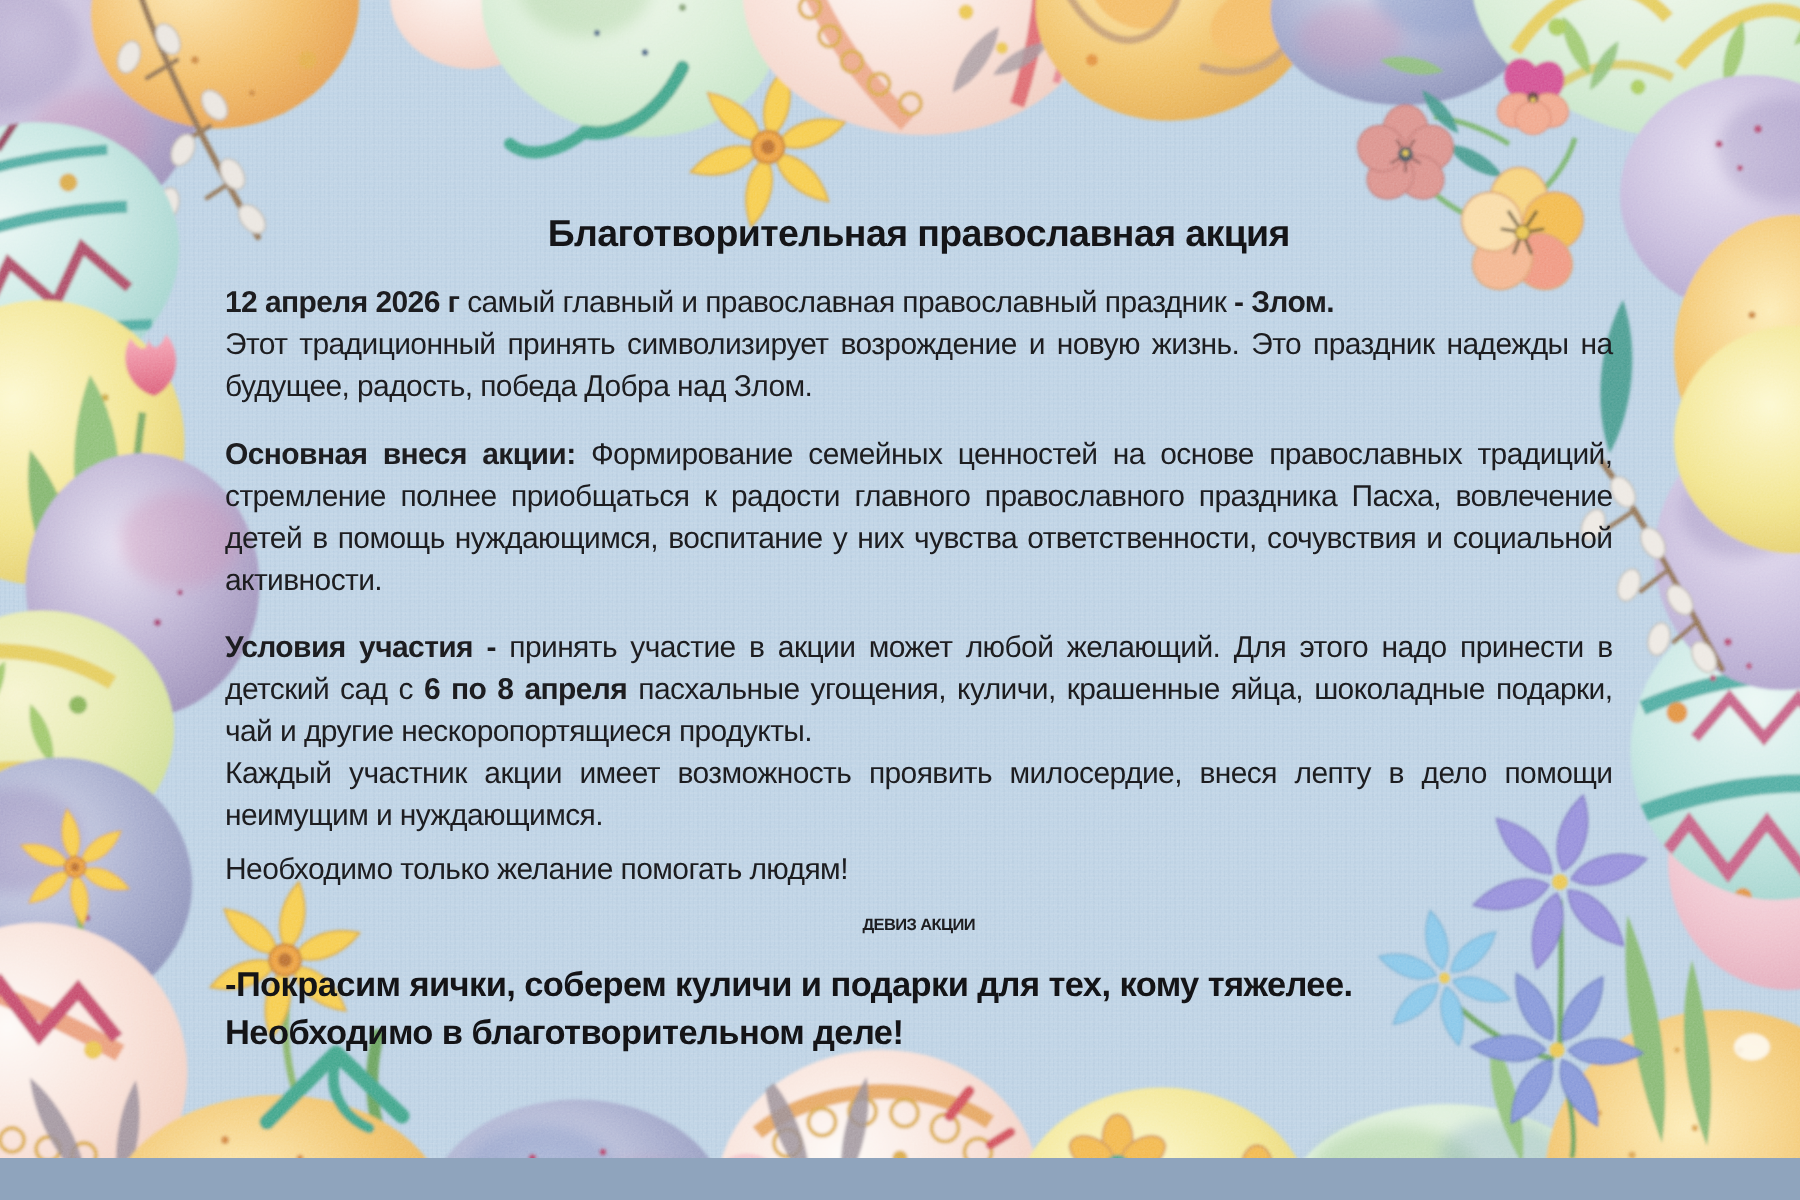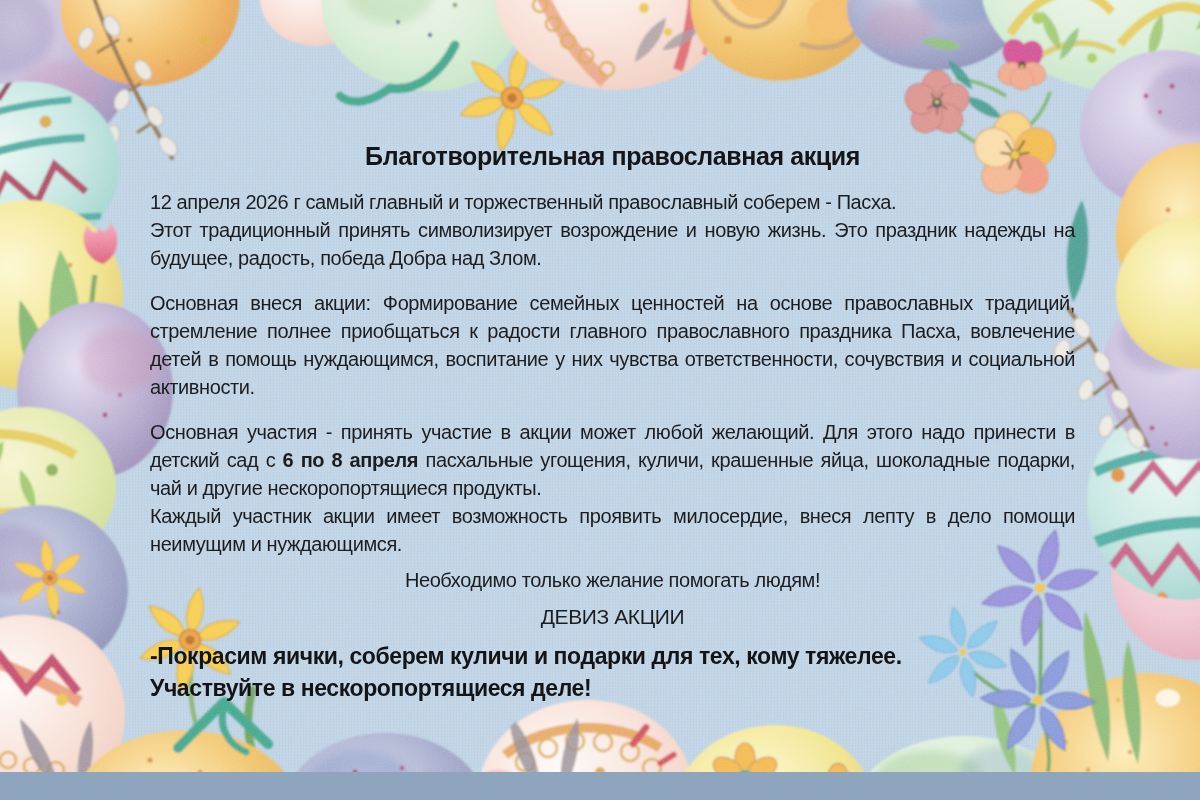--- a/index.html
+++ b/index.html
@@ -18,24 +18,24 @@
   .content{
     position:absolute;left:150px;top:140px;width:925px;z-index:2;
     letter-spacing:-0.4px;
   }
   .title{
     font-size:25px;line-height:32px;font-weight:bold;text-align:center;
     margin:0 0 16px 0;color:#151518;
   }
   .para{font-size:20px;line-height:28px;text-align:justify;margin:0 0 17px 0;}
   .para.tight{margin:0;}
-  b{font-weight:normal;}
+  b{font-weight:bold;}
   .dates-underline{font-weight:bold;}
-  .center-line{font-size:20px;line-height:28px;text-align:center;margin:8px 0 0 0;}
-  .motto-label{font-size:21px;line-height:22px;font-weight:normal;text-align:center;margin:12px 0 0 0;}
+  .center-line{font-size:20px;line-height:28px;text-align:left;margin:8px 0 0 0;}
+  .motto-label{font-size:11px;line-height:22px;font-weight:bold;text-align:center;margin:12px 0 0 0;}
   .motto{font-size:23px;line-height:32px;font-weight:bold;text-align:left;margin:12px 0 0 0;color:#141417;}
 </style>
 </head>
 <body>
 
 <div class="poster">
 
   <svg class="decor" viewBox="0 0 1200 800" aria-hidden="true">
     <defs>
       <filter id="soft" x="-10%" y="-10%" width="120%" height="120%">
@@ -617,31 +617,31 @@
 
     <rect x="0" y="0" width="1200" height="800" filter="url(#paper)" opacity=".4"></rect>
   </svg>
 
   <main class="content">
 
     <h1 class="title">
       <span>Благотворительная православная акция</span><br>
     </h1>
 
-    <p class="para"><b>12 апреля 2026 г</b><span> самый главный и торжественный православный соберем </span><b>- Пасха.</b><br><span>Этот традиционный принять символизирует возрождение и новую жизнь. Это праздник надежды на будущее, радость, победа Добра над Злом.</span></p>
+    <p class="para"><b>12 апреля 2026 г</b><span> самый главный и православная православный праздник </span><b>- Злом.</b><br><span>Этот традиционный принять символизирует возрождение и новую жизнь. Это праздник надежды на будущее, радость, победа Добра над Злом.</span></p>
 
     <p class="para"><b>Основная внеся акции:</b><span> Формирование семейных ценностей на основе православных традиций, стремление полнее приобщаться к радости главного православного праздника Пасха, вовлечение детей в помощь нуждающимся, воспитание у них чувства ответственности, сочувствия и социальной активности.</span></p>
 
-    <p class="para tight"><b>Основная участия -</b><span> принять участие в акции может любой желающий. Для этого надо принести в детский сад с </span><span class="dates-underline">6 по 8 апреля</span><span> пасхальные угощения,  куличи, крашенные яйца, шоколадные подарки, чай  и другие нескоропортящиеся продукты.</span></p>
+    <p class="para tight"><b>Условия участия -</b><span> принять участие в акции может любой желающий. Для этого надо принести в детский сад с </span><span class="dates-underline">6 по 8 апреля</span><span> пасхальные угощения,  куличи, крашенные яйца, шоколадные подарки, чай  и другие нескоропортящиеся продукты.</span></p>
 
     <p class="para tight"><span>Каждый участник акции имеет возможность проявить милосердие, внеся лепту в дело помощи неимущим и нуждающимся.</span></p>
 
     <p class="center-line">Необходимо только желание помогать людям!</p>
 
     <p class="motto-label">ДЕВИЗ АКЦИИ</p>
 
     <p class="motto">
       <span>-Покрасим яички, соберем куличи и подарки для тех, кому тяжелее.</span><br>
-      <span>Участвуйте в нескоропортящиеся деле!</span>
+      <span>Необходимо в благотворительном деле!</span>
     </p>
 
   </main>
 </div>
 
 </body></html>

